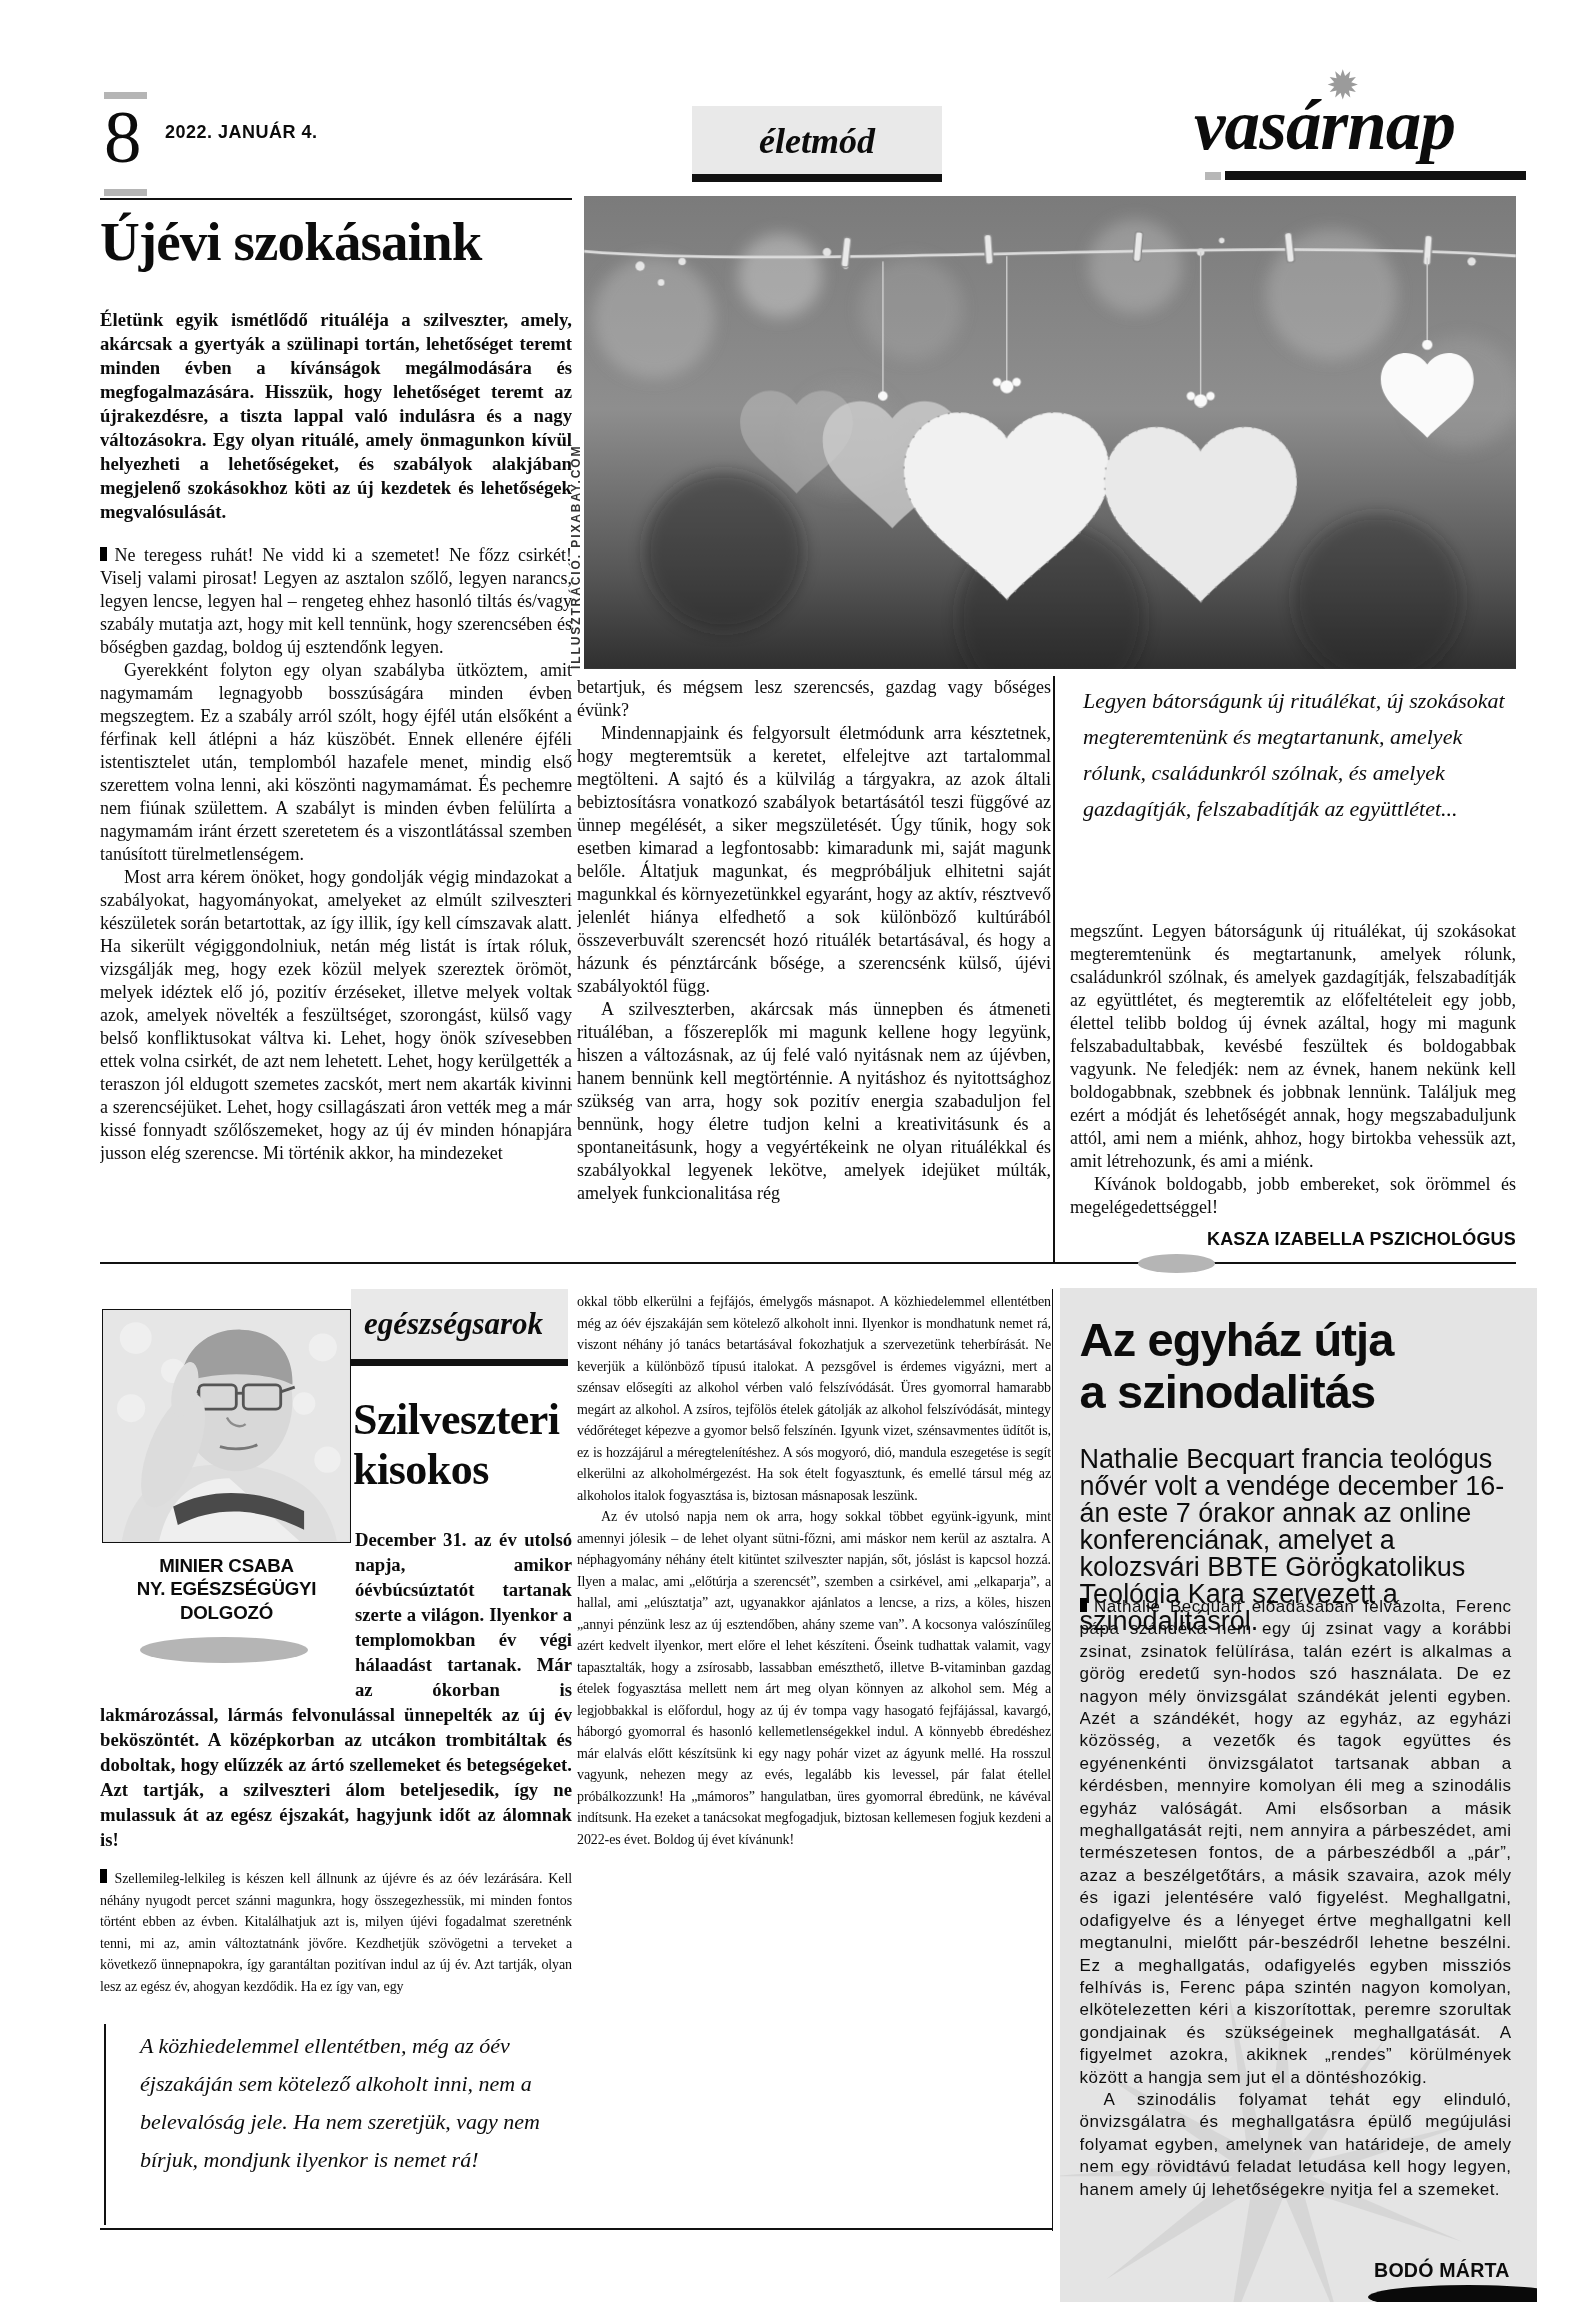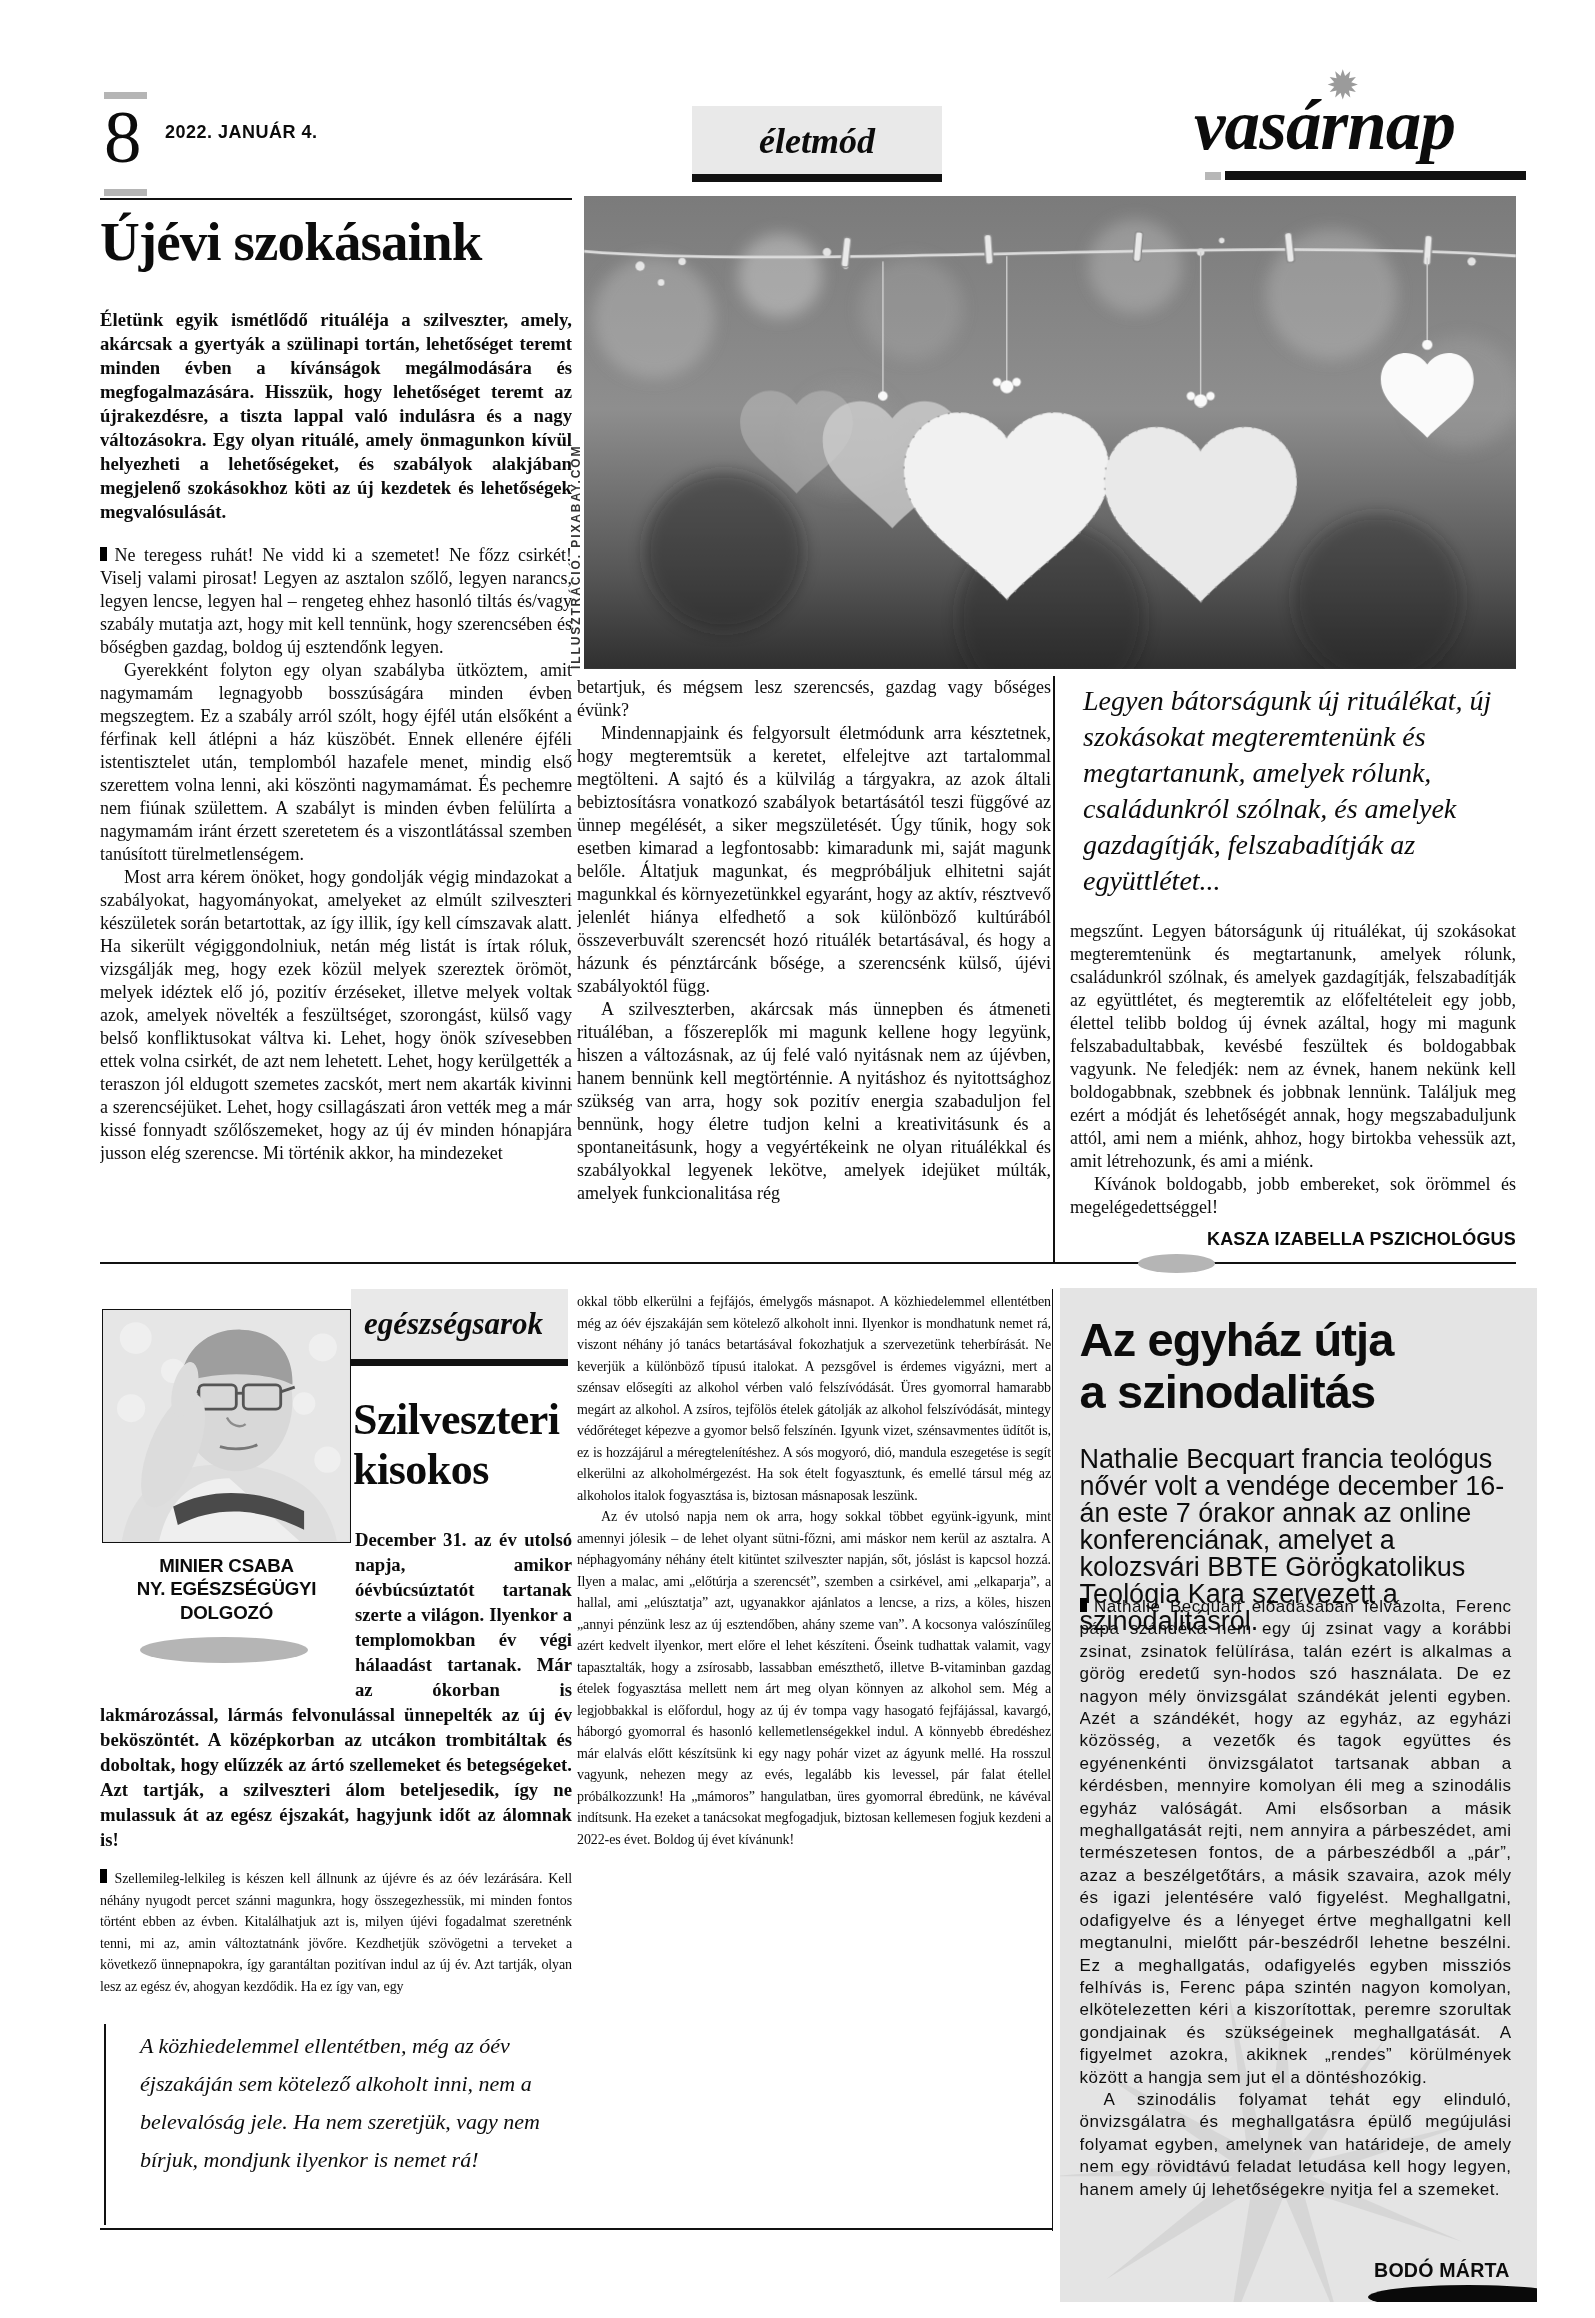--- a/index.html
+++ b/index.html
@@ -21,21 +21,21 @@
   .pagenum{font-size:75px;line-height:1;font-weight:400;}
   .date{font-family:"Liberation Sans",sans-serif;font-weight:700;font-size:18px;letter-spacing:0.5px;}
   .section-box{background:#e9e9e9;text-align:center;}
   .section-box .lbl{font-style:italic;font-weight:700;font-size:36px;line-height:70px;}
   .brand{font-style:italic;font-weight:700;font-size:71px;line-height:1;letter-spacing:-0.9px;}
   .brand-star{font-size:40px;color:#9b9b9b;line-height:1;}
 
   
   .headline{font-weight:700;font-size:55px;line-height:1.05;letter-spacing:-0.9px;}
   .lead-main{font-weight:700;font-size:18.7px;line-height:24px;margin-bottom:19.6px;}
-  .pullquote{font-style:italic;font-size:28px;line-height:36px;}
+  .pullquote{font-style:italic;font-size:22px;line-height:36px;}
   .pullquote2{font-style:italic;font-size:22px;line-height:38px;}
   .byline{font-family:"Liberation Sans",sans-serif;font-weight:700;font-size:18px;
           letter-spacing:0.2px;text-align:right;}
   .credit-v{font-family:"Liberation Sans",sans-serif;font-weight:700;font-size:12px;
             letter-spacing:1.9px;color:#333;white-space:nowrap;
             transform:rotate(-90deg);transform-origin:0 0;}
 
   
   .h-label{font-style:italic;font-weight:700;font-size:31px;line-height:70px;padding-left:13px;}
   .h-title{font-weight:700;font-size:44px;line-height:50px;letter-spacing:-0.5px;}

